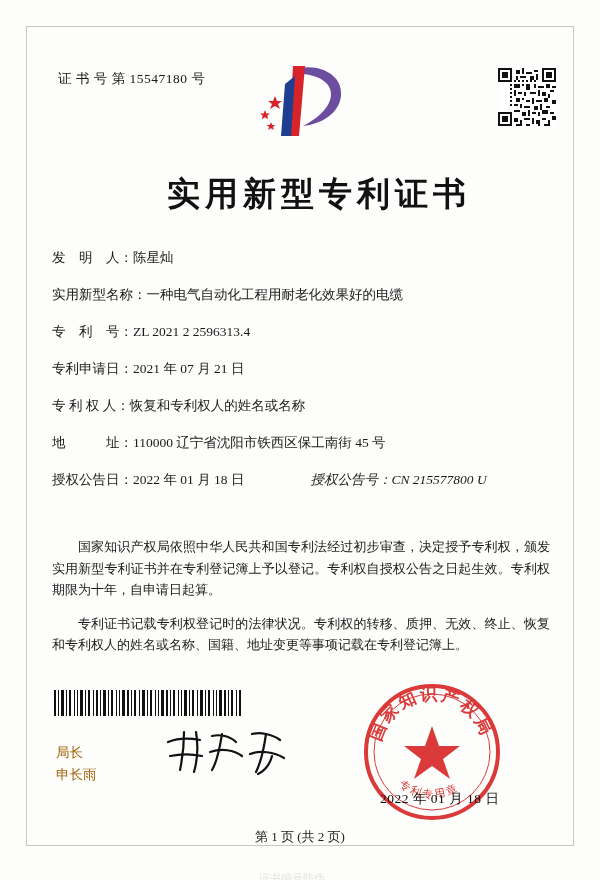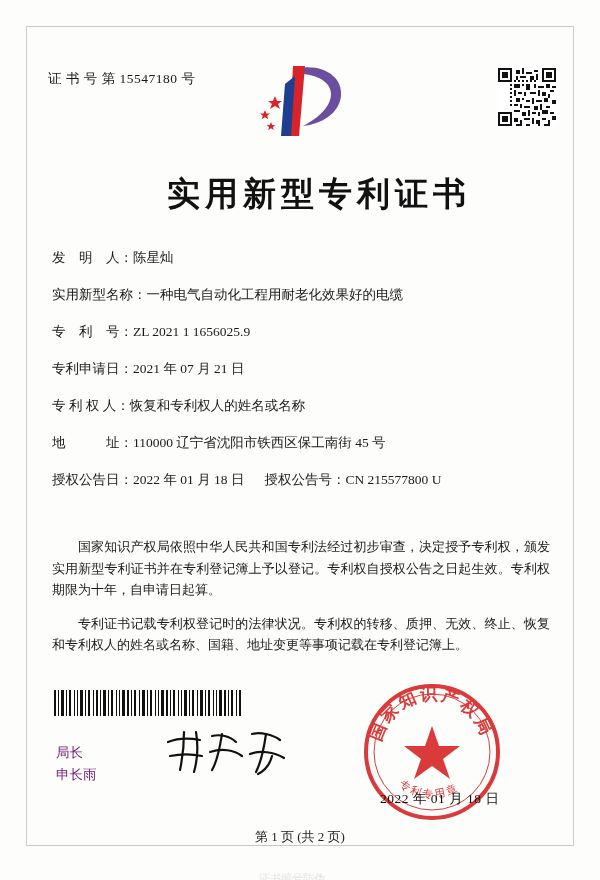--- a/index.html
+++ b/index.html
@@ -30,21 +30,21 @@
     top: 26px;
     width: 548px;
     height: 820px;
     border: 1px solid #c9c9c9;
     box-sizing: border-box;
   }
 
   
   .cert-no {
     position: absolute;
-    left: 48px;
+    left: 58px;
     top: 70px;
     font-size: 13.5px;
     letter-spacing: 0.5px;
     color: #1a1a1a;
     white-space: nowrap;
   }
 
   
   .logo {
     position: absolute;
@@ -93,21 +93,22 @@
     color: #1a1a1a;
   }
   .fl {
     display: inline-block;
   }
   .fv {
     display: inline-block;
   }
   .field-row.two-col .col2 {
     display: inline-block;
-    margin-left: 20px;
+    margin-left: 66px;
+    font-style: italic;
   }
 
   
   .body-text {
     position: absolute;
     left: 52px;
     top: 524px;
     width: 498px;
     font-size: 13px;
     line-height: 21.5px;
@@ -128,21 +129,21 @@
     height: 26px;
   }
 
   
   .sig-label {
     position: absolute;
     left: 56px;
     top: 742px;
     font-size: 13.5px;
     line-height: 22px;
-    color: #701a75;
+    color: #a16207;
   }
   .sig-hand {
     position: absolute;
     left: 160px;
     top: 726px;
     width: 130px;
     height: 54px;
   }
 
   
@@ -308,21 +309,21 @@
   <div class="title">实用新型专利证书</div>
 
   <div class="fields">
     <div class="field-row">
       <span class="fl">发　明　人：</span><span class="fv">陈星灿</span>
     </div>
     <div class="field-row">
       <span class="fl">实用新型名称：</span><span class="fv">一种电气自动化工程用耐老化效果好的电缆</span>
     </div>
     <div class="field-row">
-      <span class="fl">专　利　号：</span><span class="fv">ZL 2021 1 1656025.9</span>
+      <span class="fl">专　利　号：</span><span class="fv">ZL 2021 2 2596313.4</span>
     </div>
     <div class="field-row">
       <span class="fl">专利申请日：</span><span class="fv">2021 年 07 月 21 日</span>
     </div>
     <div class="field-row">
       <span class="fl">专 利 权 人：</span><span class="fv">恢复和专利权人的姓名或名称</span>
     </div>
     <div class="field-row">
       <span class="fl">地　　　址：</span><span class="fv">110000 辽宁省沈阳市铁西区保工南街 45 号</span>
     </div>

